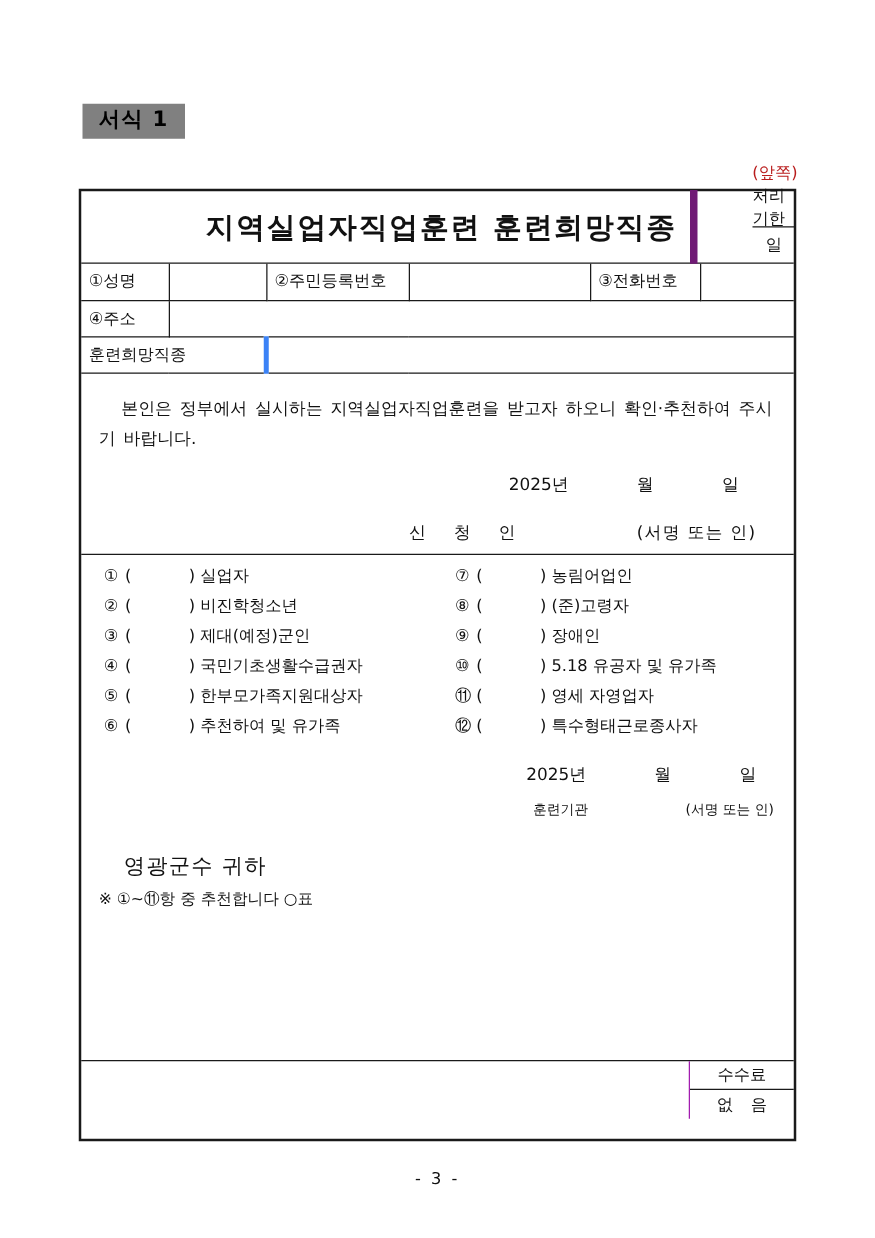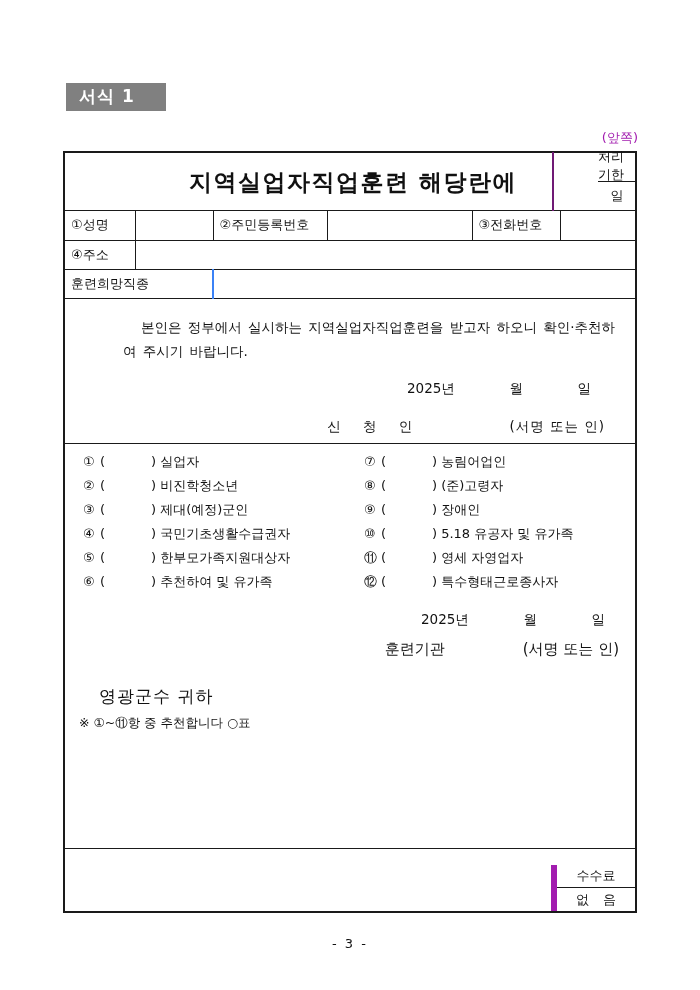--- a/index.html
+++ b/index.html
@@ -15,35 +15,35 @@
     color: #111111;
     overflow: hidden;
   }
 
   
   .form-tag {
     position: absolute;
     left: 66px;
     top: 83px;
     background: #808080;
-    color: #ffffff;
+    color: #000000;
     font-weight: bold;
     font-size: 17px;
     letter-spacing: 1px;
-    padding: 5px 31px 6px 13px;
+    padding: 5px 13px 6px 13px;
     line-height: 1;
   }
 
   
   .side-marker {
     position: absolute;
     right: 62px;
     top: 129px;
     font-size: 13px;
-    color: #a21caf;
+    color: #b91c1c;
   }
 
   
   .doc-frame {
     position: absolute;
     left: 63px;
     top: 151px;
     width: 574px;
     height: 762px;
     border: 2px solid #1a1a1a;
@@ -68,21 +68,21 @@
     font-weight: bold;
     letter-spacing: 1.5px;
     padding-left: 6px;
   }
   .deadline-box {
     position: absolute;
     right: -1px;
     top: -1px;
     width: 84px;
     height: 59px;
-    border-left: 2px solid #701a75;
+    border-left: 6px solid #701a75;
     box-sizing: border-box;
     padding-left: 44px;
   }
   .deadline-box .dl-cell {
     height: 50%;
     display: flex;
     align-items: center;
     justify-content: center;
     font-size: 13px;
     box-sizing: border-box;
@@ -111,21 +111,20 @@
 
   
   .statement {
     padding: 16px 14px 4px 14px;
     font-size: 13.5px;
     line-height: 1.85;
   }
   .statement .para {
     text-indent: 18px;
     word-spacing: 2px;
-    margin-left: 44px;
   }
   .datesign {
     margin-top: 12px;
     font-size: 13.5px;
   }
   .date-line {
     text-align: right;
     padding-right: 30px;
     word-spacing: 6px;
   }
@@ -195,21 +194,21 @@
     font-size: 13.5px;
     word-spacing: 6px;
   }
   .closing2-date .gap-lg { display: inline-block; width: 34px; }
   .org-line {
     margin-top: 11px;
     display: flex;
     justify-content: flex-end;
     align-items: baseline;
     padding-right: 16px;
-    font-size: 15px;
+    font-size: 11px;
   }
   .org-line .org { margin-right: 78px; }
 
   
   .recipient {
     padding: 26px 0 0 34px;
     font-size: 17px;
     font-weight: normal;
     letter-spacing: 1px;
   }
@@ -223,24 +222,24 @@
     position: absolute;
     left: 0;
     right: 0;
     bottom: 0;
     height: 62px;
     border-top: 1px solid #1a1a1a;
   }
   .fee-box {
     position: absolute;
     right: 0;
-    top: 16px;
+    top: 0;
     width: 84px;
     height: 46px;
-    border-left: 6px solid #a21caf;
+    border-left: 1px solid #a21caf;
     box-sizing: border-box;
   }
   .fee-box .fee-cell {
     height: 50%;
     display: flex;
     align-items: center;
     justify-content: center;
     font-size: 13px;
     box-sizing: border-box;
   }
@@ -261,21 +260,21 @@
 </head>
 <body>
 
 <div class="form-tag">서식 1</div>
 
 <div class="side-marker">(앞쪽)</div>
 
 <div class="doc-frame">
 
   <div class="title-band">
-    <div class="doc-title">지역실업자직업훈련 해당란에</div>
+    <div class="doc-title">지역실업자직업훈련 훈련희망직종</div>
     <div class="deadline-box">
       <div class="dl-cell dl-top">처리기한</div>
       <div class="dl-cell dl-bot">일</div>
     </div>
   </div>
 
   <table class="info">
     <tbody>
         <tr>
       <td class="lbl" style="width:70px">①성명</td>
@@ -283,21 +282,21 @@
       <td class="lbl" style="width:114px">②주민등록번호</td>
       <td style="width:145px"></td>
       <td class="lbl" style="width:88px">③전화번호</td>
       <td></td>
     </tr>
     <tr>
       <td class="lbl">④주소</td>
       <td colspan="5"></td>
     </tr>
     <tr>
-      <td class="lbl" colspan="2" style="border-right:2px solid #3b82f6">훈련희망직종</td>
+      <td class="lbl" colspan="2" style="border-right:4px solid #3b82f6">훈련희망직종</td>
       <td colspan="4"></td>
     </tr>
   </tbody>
     </table>
 
   <div class="statement">
     <div class="para">본인은 정부에서 실시하는 지역실업자직업훈련을 받고자 하오니 확인·추천하여 주시기 바랍니다.</div>
     <div class="datesign">
       <div class="date-line">
         <span>2025년</span>

